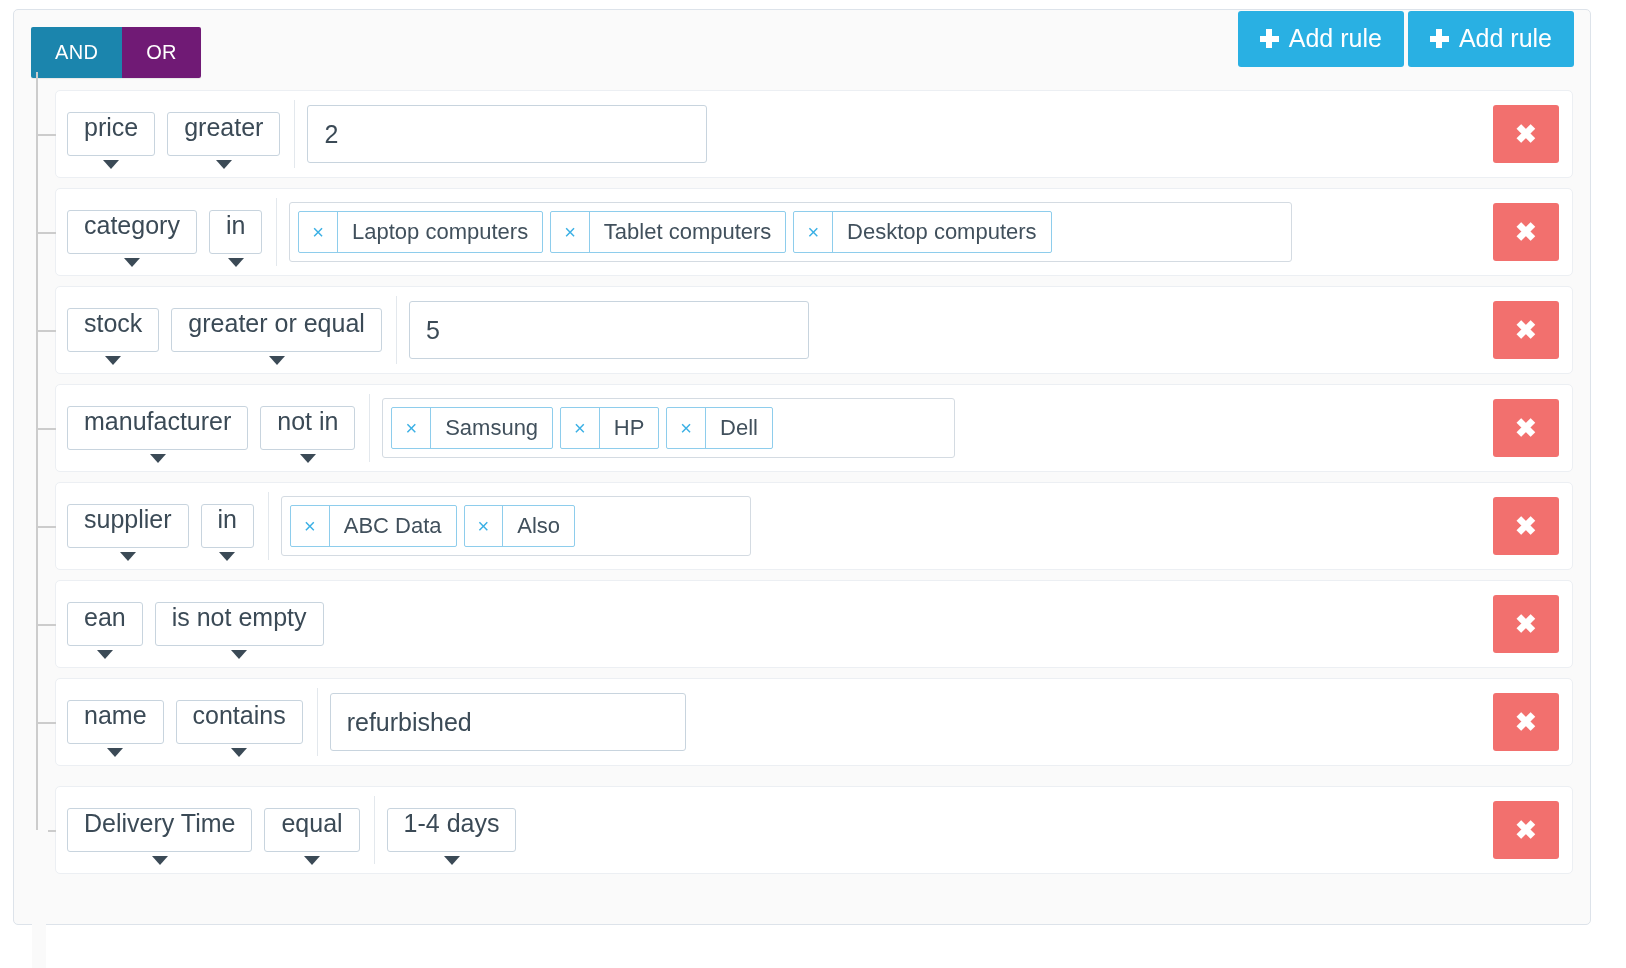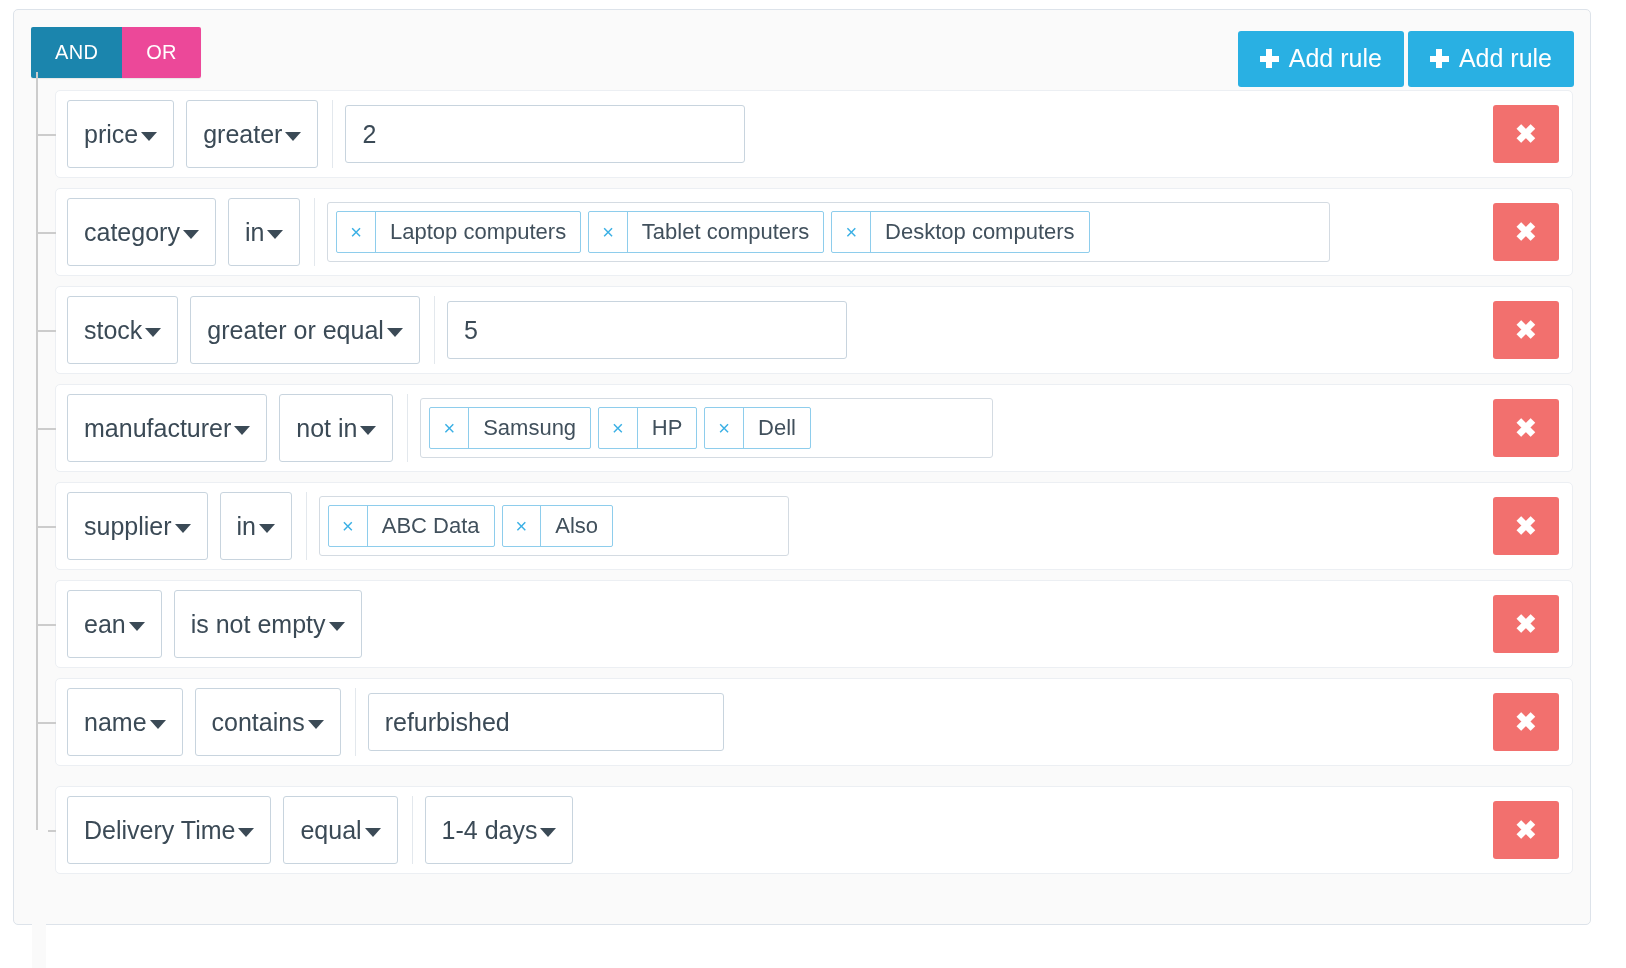--- a/index.html
+++ b/index.html
@@ -42,26 +42,26 @@
     font-size: 20px;
     line-height: 1;
     color: #ffffff;
     padding: 15px 24px 16px 24px;
     border: none;
     cursor: pointer;
     font-family: "Liberation Sans", sans-serif;
     letter-spacing: .3px;
   }
   .cond-btn.active { background: #1b85ad; }
-  .cond-btn.inactive { background: #ec4899; }
+  .cond-btn.inactive { background: #701a75; }
 
   .header-actions {
     position: absolute;
     right: 16px;
-    top: 21px;
+    top: 1px;
     display: flex;
     gap: 4px;
     border-radius: 13px;
   }
   .add-btn {
     background: #29b0e3;
     color: #fff;
     border: none;
     border-radius: 3px;
     font-size: 25px;
@@ -147,31 +147,32 @@
     width: 14px;
     height: 200px;
     background: #fafafa;
     z-index: 1;
   }
 
   .sel {
     background: #ffffff;
     border: 1px solid #c8d4de;
     border-radius: 3px;
-    height: 68px;
-    display: flex;
-    align-items: center;
-    gap: 3px;
+    height: 44px;
+    display: flex;
+    align-items: center;
+    gap: 16px;
     padding: 0 16px;
     font-size: 25px;
     color: #3b4a56;
     cursor: pointer;
     white-space: nowrap;
     margin-right: 12px;
     font-family: "Liberation Sans", sans-serif;
+    flex-direction: column;
   }
   .caret {
     width: 0; height: 0;
     border-left: 8px solid transparent;
     border-right: 8px solid transparent;
     border-top: 9px solid #3b4a56;
     flex: 0 0 auto;
     position: relative;
     top: 2px;
   }

